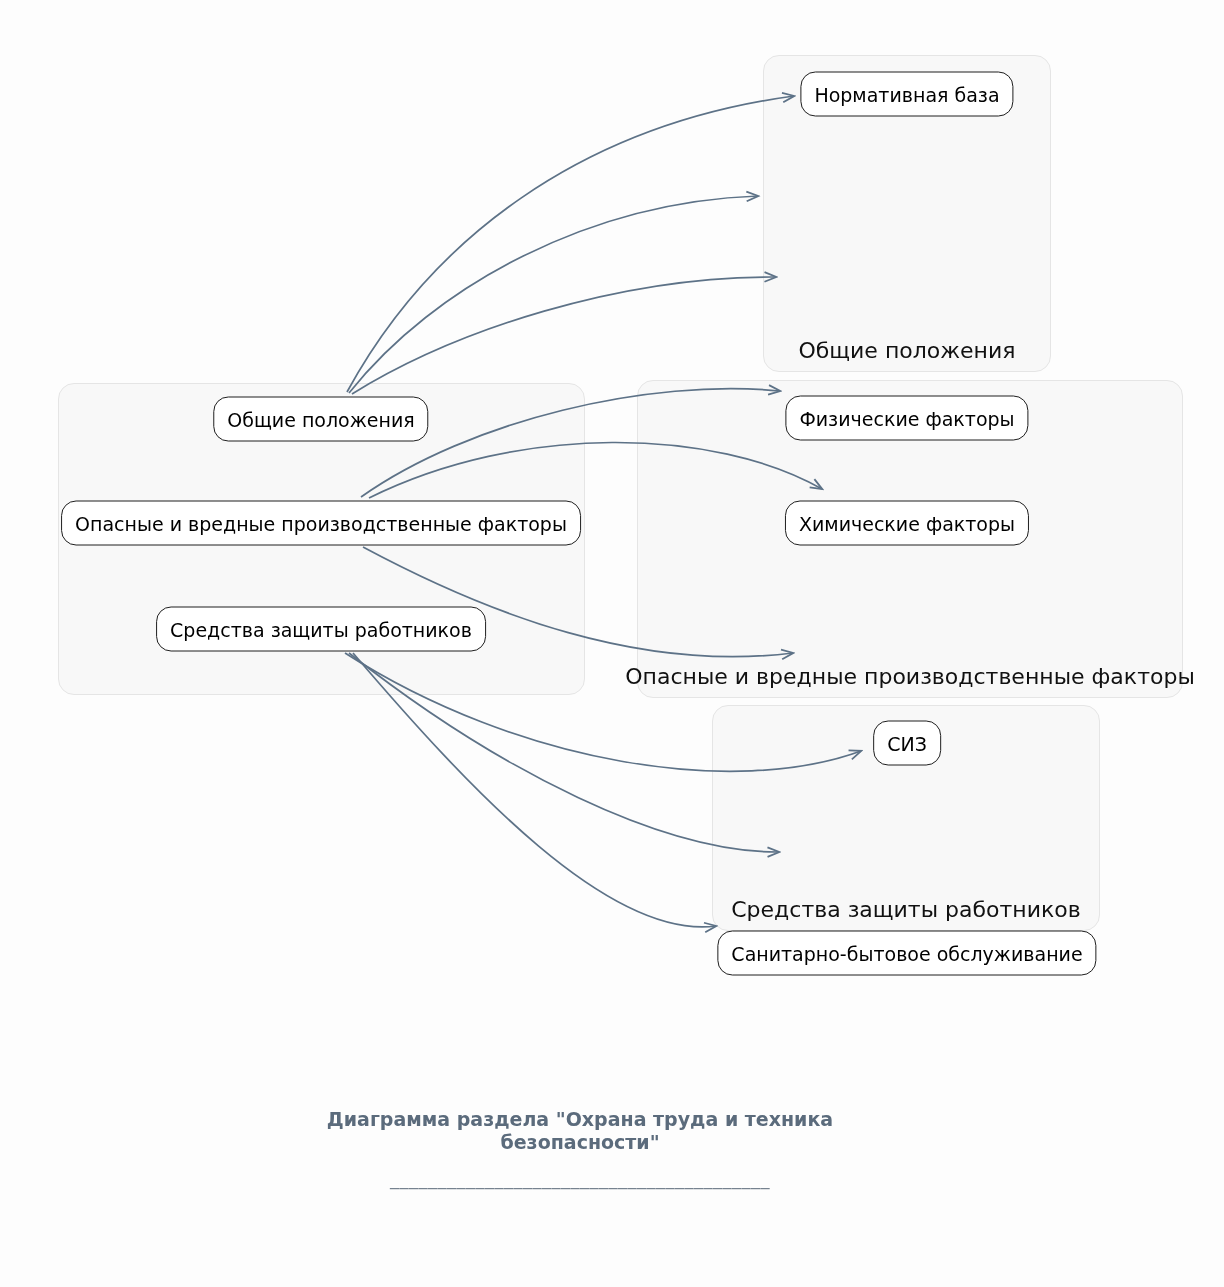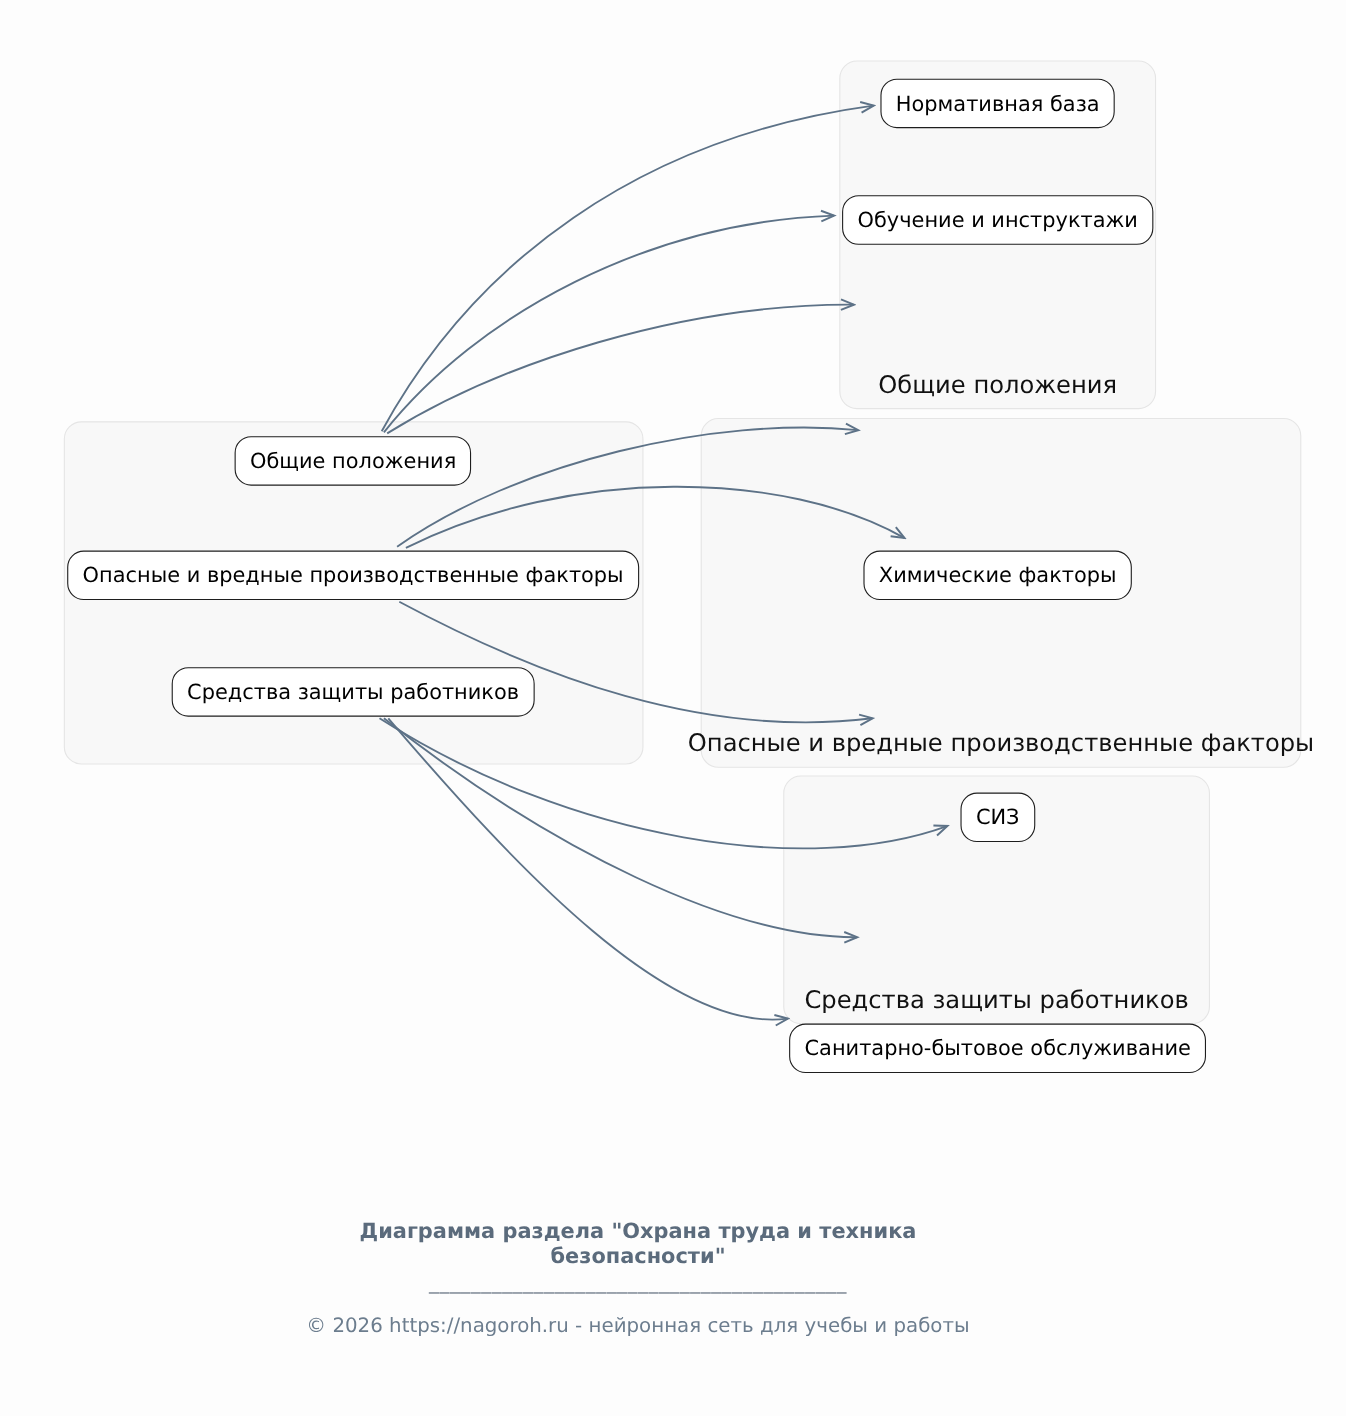--- a/index.html
+++ b/index.html
@@ -61,21 +61,21 @@
     width: 1160px;
     text-align: center;
   }
   .footer-title {
     font-size: 19px;
     font-weight: bold;
     line-height: 23px;
     color: #5b6b7c;
   }
   .footer-divider {
-    margin-top: 2px;
+    margin-top: 14px;
     font-size: 18px;
     color: #76828f;
     letter-spacing: 0.5px;
   }
   .footer-copyright {
     margin-top: 18px;
     font-size: 18px;
     color: #6c7d8e;
   }
 </style>
@@ -85,25 +85,25 @@
 <div id="canvas">
 
   <div class="group" style="left:58px; top:383px; width:527px; height:312px;">
     <div class="node" style="left:262px; top:35px;">Общие положения</div>
     <div class="node" style="left:262px; top:139px;">Опасные и вредные производственные факторы</div>
     <div class="node" style="left:262px; top:245px;">Средства защиты работников</div>
   </div>
 
   <div class="group" style="left:763px; top:55px; width:288px; height:317px;">
     <div class="node" style="left:143px; top:38px;">Нормативная база</div>
-    <div class="node" style="left:143px; top:144px;">Обучение и инструктажи</div>
     <div class="group-label">Общие положения</div>
   </div>
 
   <div class="group" style="left:637px; top:380px; width:546px; height:318px;">
+    <div class="node" style="left:269px; top:37px;">Физические факторы</div>
     <div class="node" style="left:269px; top:142px;">Химические факторы</div>
     <div class="group-label">Опасные и вредные производственные факторы</div>
   </div>
 
   <div class="group" style="left:712px; top:705px; width:388px; height:226px;">
     <div class="node" style="left:194px; top:37px;">СИЗ</div>
     <div class="node" style="left:194px; top:247px;">Санитарно-бытовое обслуживание</div>
     <div class="group-label">Средства защиты работников</div>
   </div>
 
@@ -123,16 +123,15 @@
     <path class="edge" marker-end="url(#arrowhead)" d="M 349 653 C 500 772, 665 853, 779 852"></path>
     <path class="edge" marker-end="url(#arrowhead)" d="M 353 653 C 470 790, 610 940, 716 926"></path>
   </svg>
 
   <div class="footer">
     <div class="footer-title">
       <span>Диаграмма раздела "Охрана труда и техника</span><br>
       <span>безопасности"</span>
     </div>
     <div class="footer-divider">________________________________________</div>
-    <div class="footer-copyright">© 2026 https://nagoroh.ru - нейронная сеть для учебы и работы</div>
   </div>
 
 </div>
 
 </body></html>

